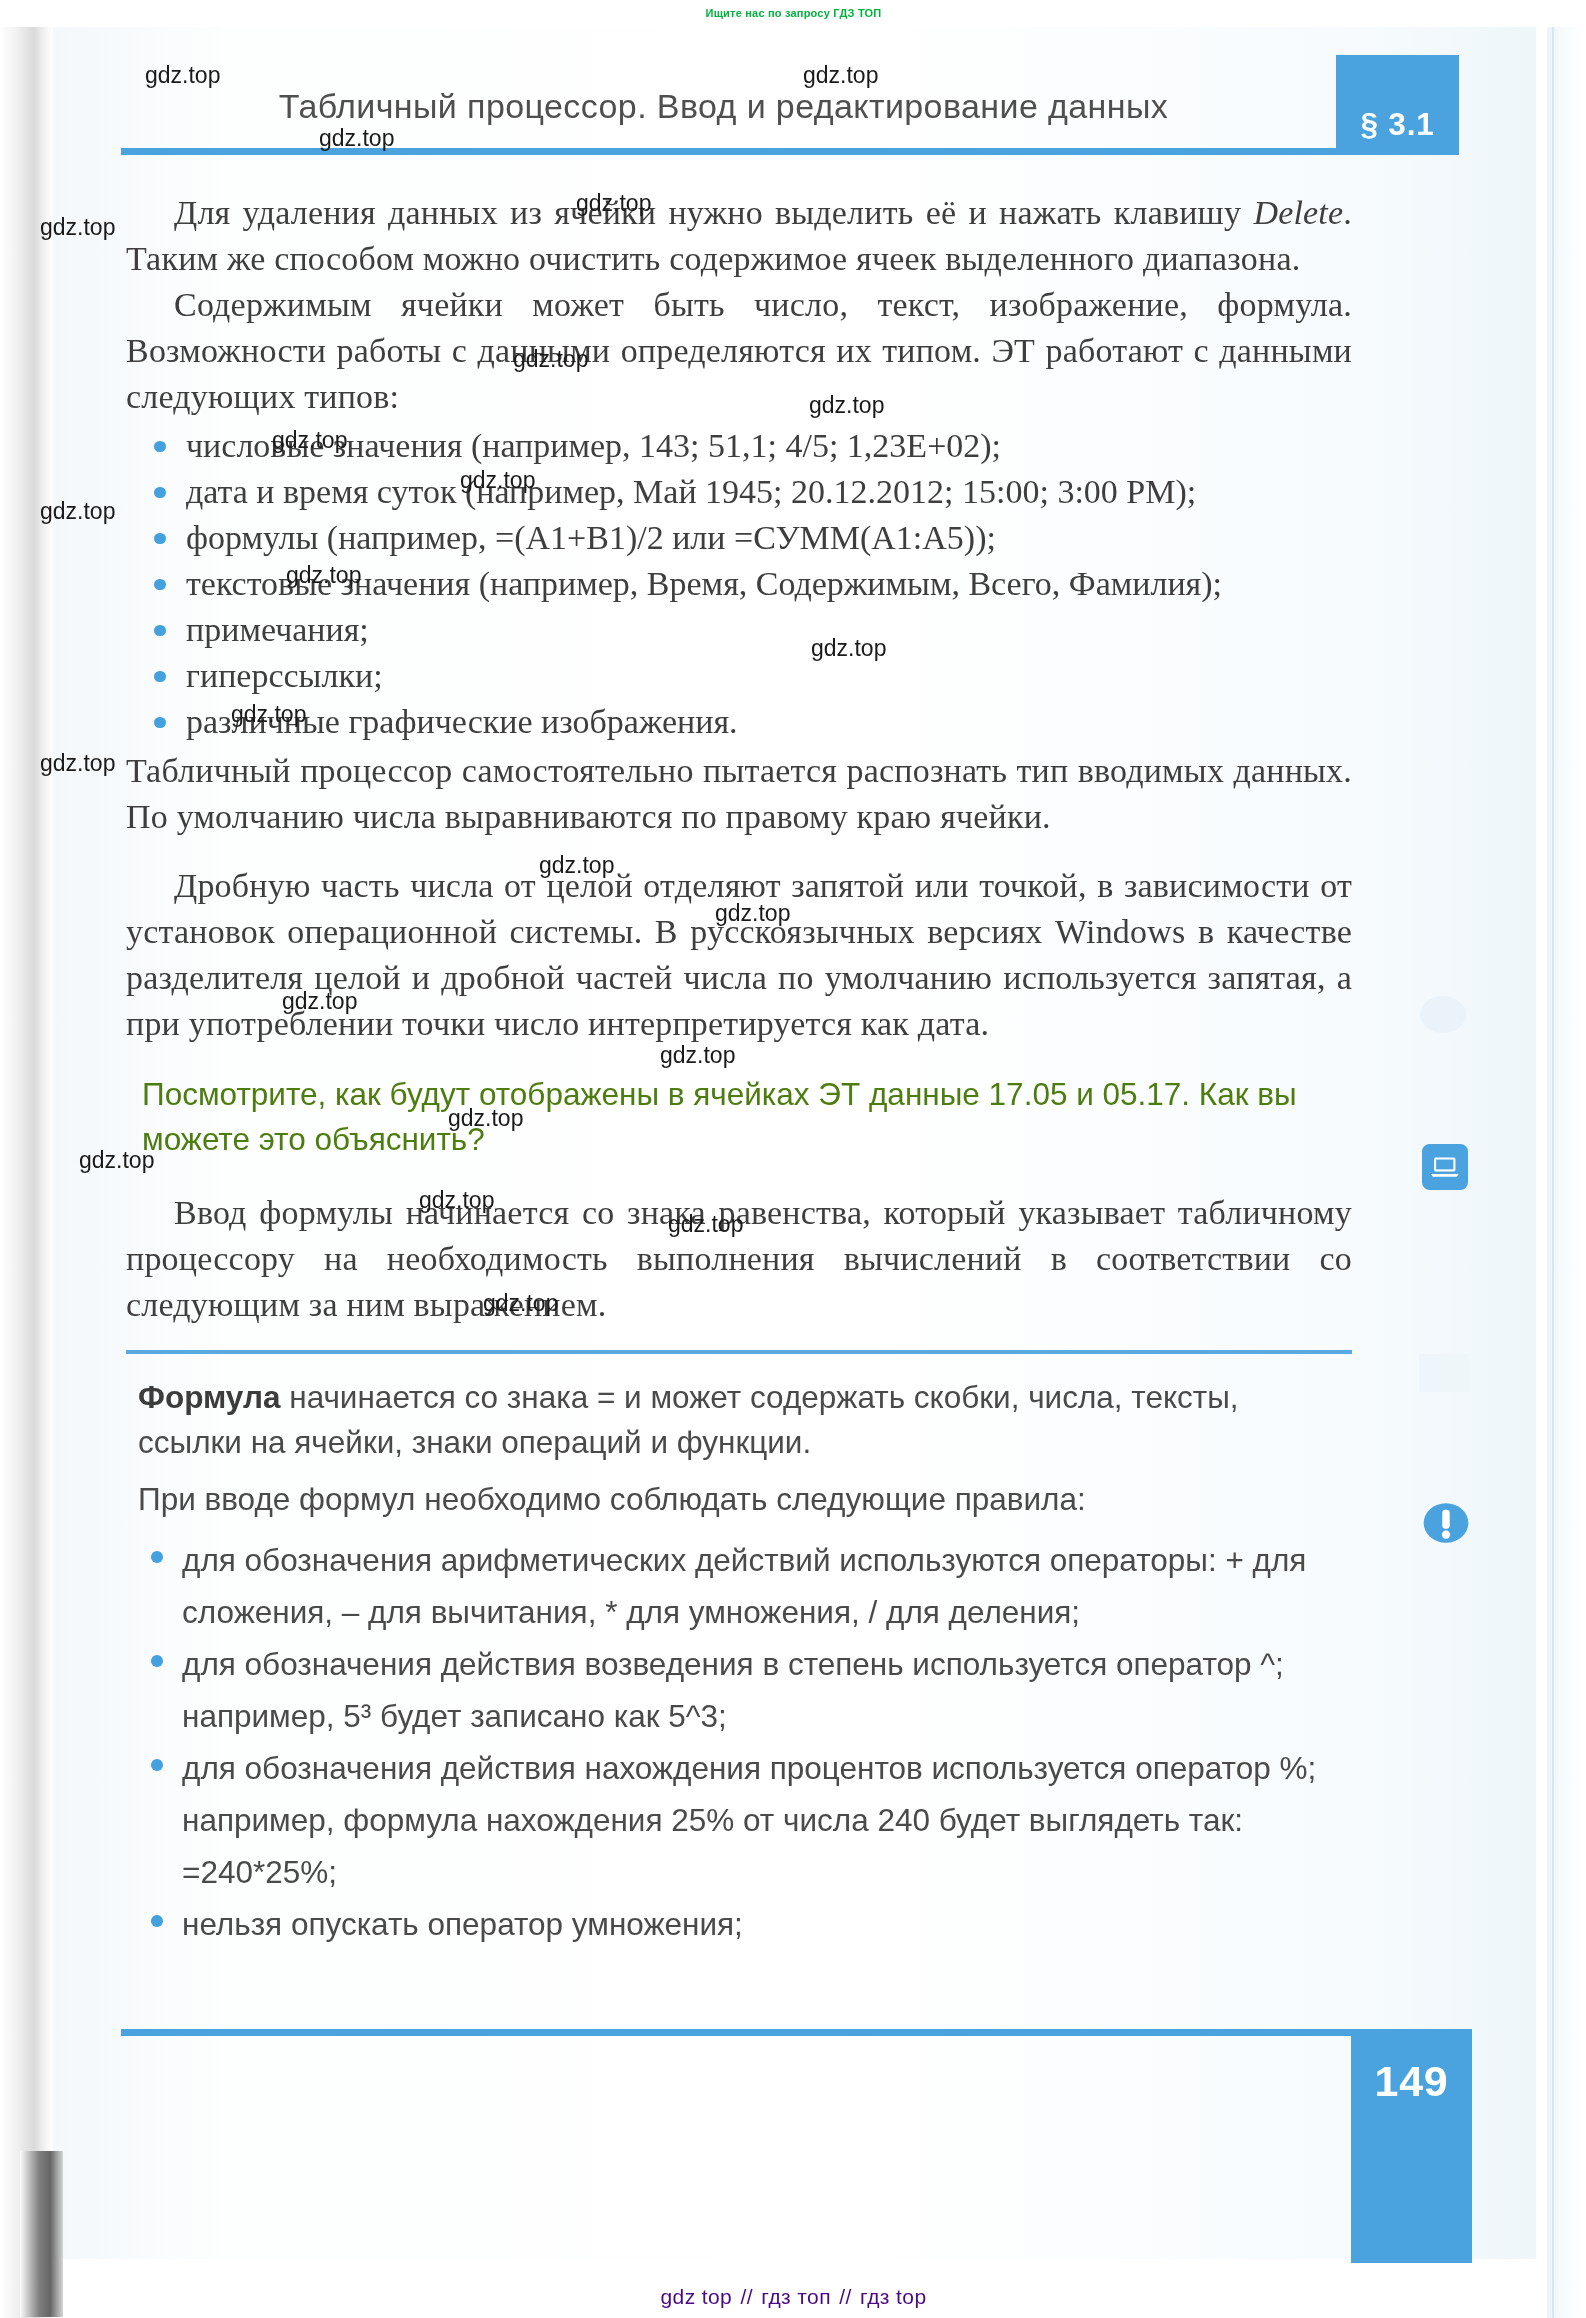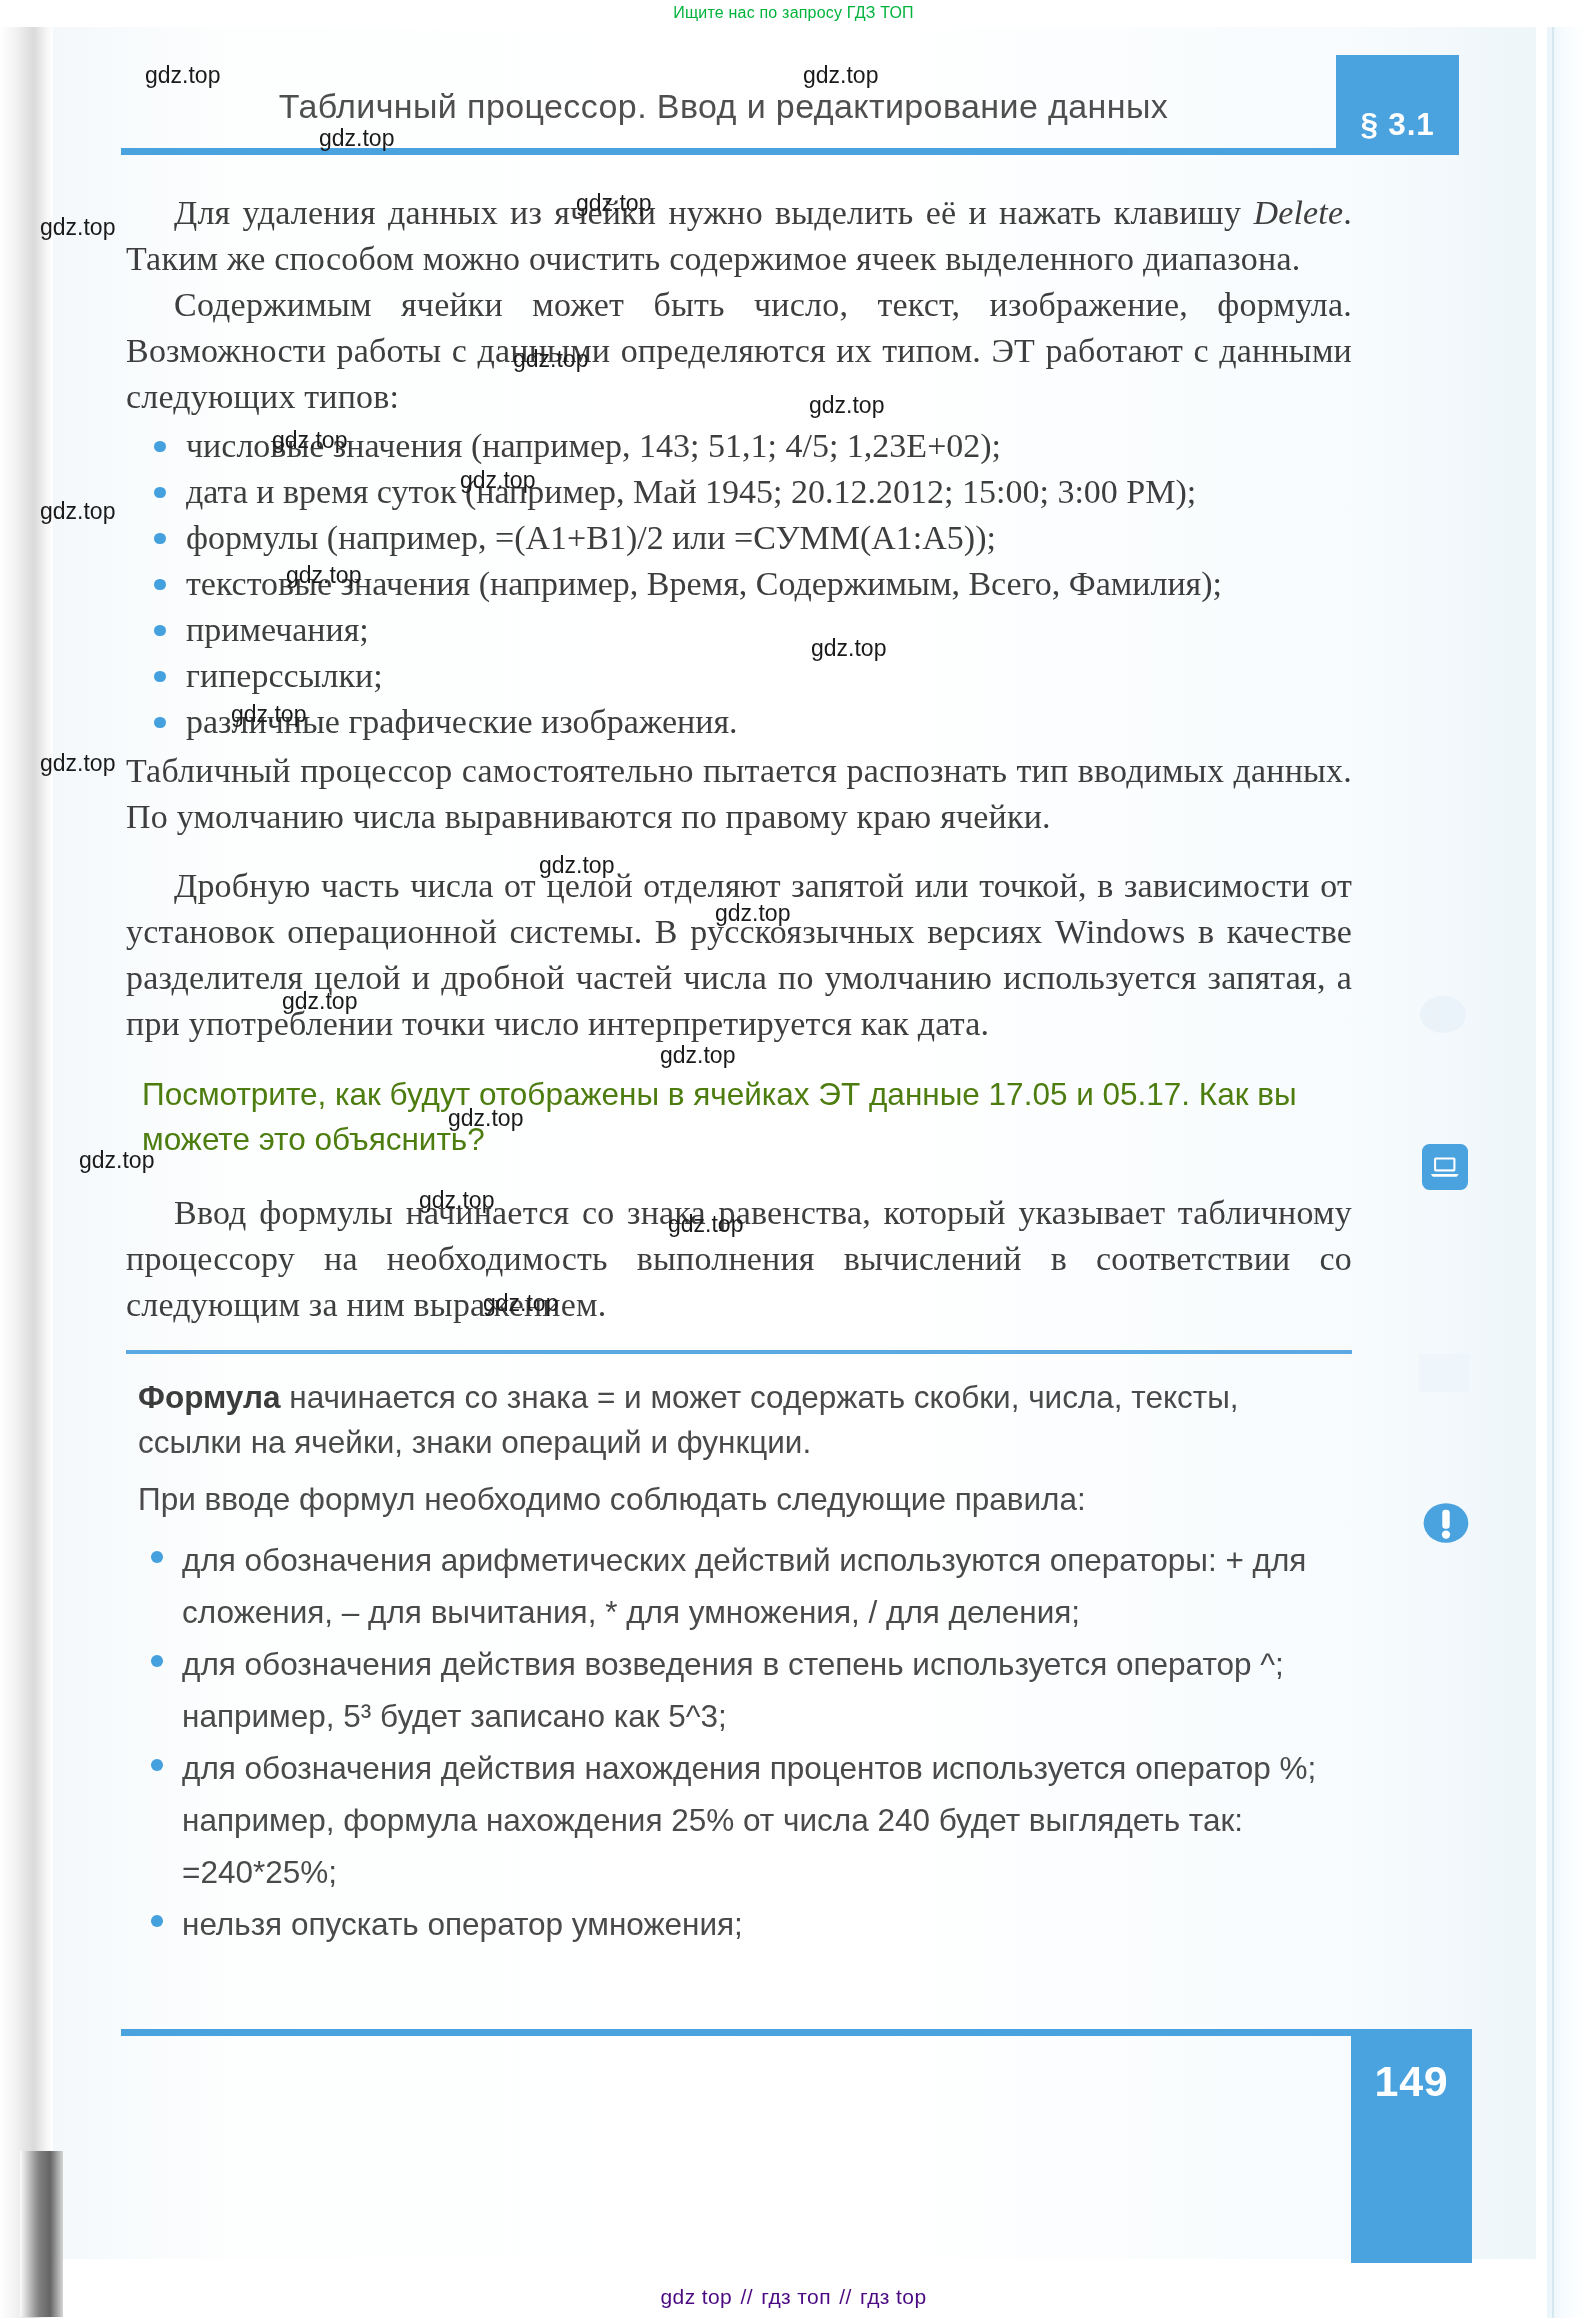--- a/index.html
+++ b/index.html
@@ -13,21 +13,21 @@
   }
 
   
   .top-banner{
     position:absolute; top:0; left:0; width:1587px; height:26.5px;
     display:flex; align-items:center; justify-content:center;
     background:#ffffff;
   }
   .top-banner span{
     color:#00b33c; font-family:"Liberation Sans", sans-serif;
-    font-size:16px; font-weight:400; letter-spacing:0.2px;
+    font-size:11px; font-weight:700; letter-spacing:0.2px;
   }
 
   
   .sheet{
     position:absolute; top:26.5px; left:0; width:1587px; height:2292px;
     background:#ffffff;
     overflow:hidden;
   }
   
   .page-tint{

